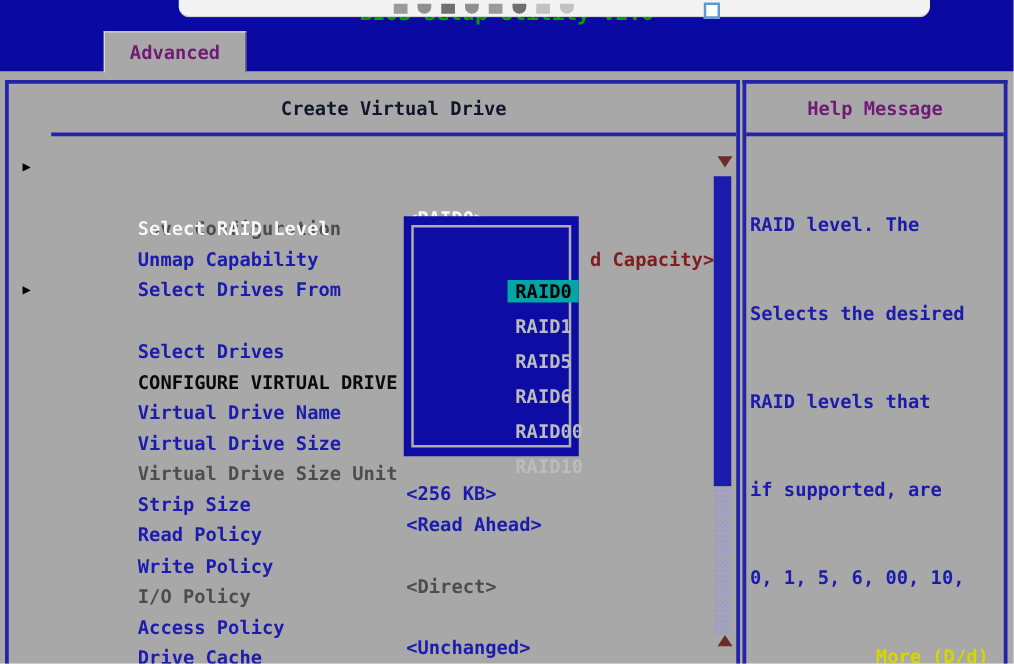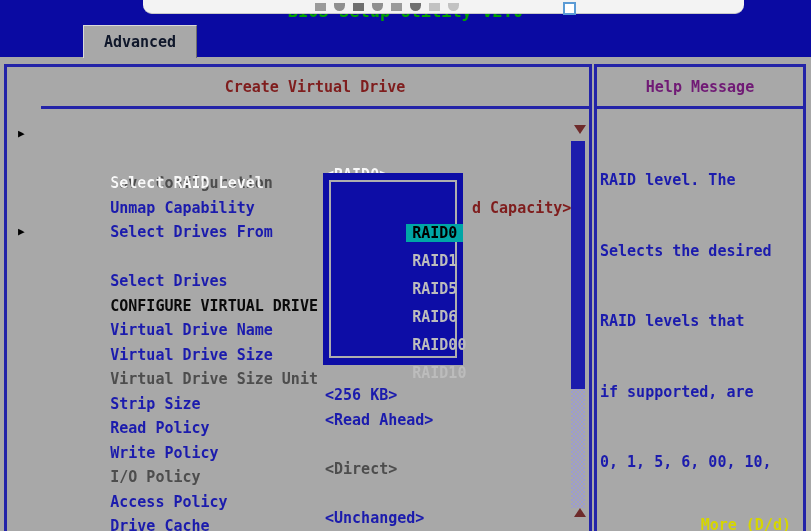--- a/index.html
+++ b/index.html
@@ -25,33 +25,33 @@
   .tb-glyph:nth-child(2n) { border-radius:0 0 6px 6px; background:#8f8f8f; }
   .tb-glyph:nth-child(3n) { background:#6f6f6f; }
   .tb-glyph:nth-child(7),.tb-glyph:nth-child(8) { background:#c2c2c2; }
   .tb-bluebox {
     position:absolute; left:420px; top:2px; width:9px; height:9px;
     background:#ffffff; border:2px solid #5b9bd5;
   }
   
   .tab {
     position:absolute; left:83px; top:25px; width:112px; height:32px;
-    background:#a8a8a8; color:#0f172a;
+    background:#a8a8a8; color:#701a75;
     border-top:1px solid #dadada; border-left:1px solid #dadada; border-right:1px solid #6e6e6e;
     display:flex; align-items:center; justify-content:center; font-size:15px; z-index:2;
   }
   
   .panel { position:absolute; top:64px; height:467px; border:3px solid #2323a8; border-bottom:none; }
   .panel-left  { left:4px;  width:582px; }
   .panel-right { left:594px; width:206px; }
   .panel-header {
     height:39px; border-bottom:3px solid #2323a8;
     display:flex; align-items:center; justify-content:center; font-size:15px;
   }
-  .panel-left  .panel-header { color:#7f1d1d;margin-left:34px; }
+  .panel-left  .panel-header { color:#0f172a;margin-left:34px; }
   .panel-right .panel-header { color:#701a75; }
   
   .rows { position:absolute; left:0; top:42px; right:0; padding-top:13px; }
   .row { position:relative; height:24.5px; line-height:24.5px; font-size:15px; padding-left:31px; white-space:pre; }
   .row .arrow { position:absolute; left:11px; top:0; color:#000; font-size:11px; }
   .row .val { position:absolute; left:318px; top:0;margin-top:16px; }
   .row .frag { position:absolute; left:465px; top:0; color:#7f1d1d; }
   .st-blue  { color:#1b1bad; }
   .st-white { color:#f8f8f8; }
   .st-dim   { color:#4d4d4d; }

